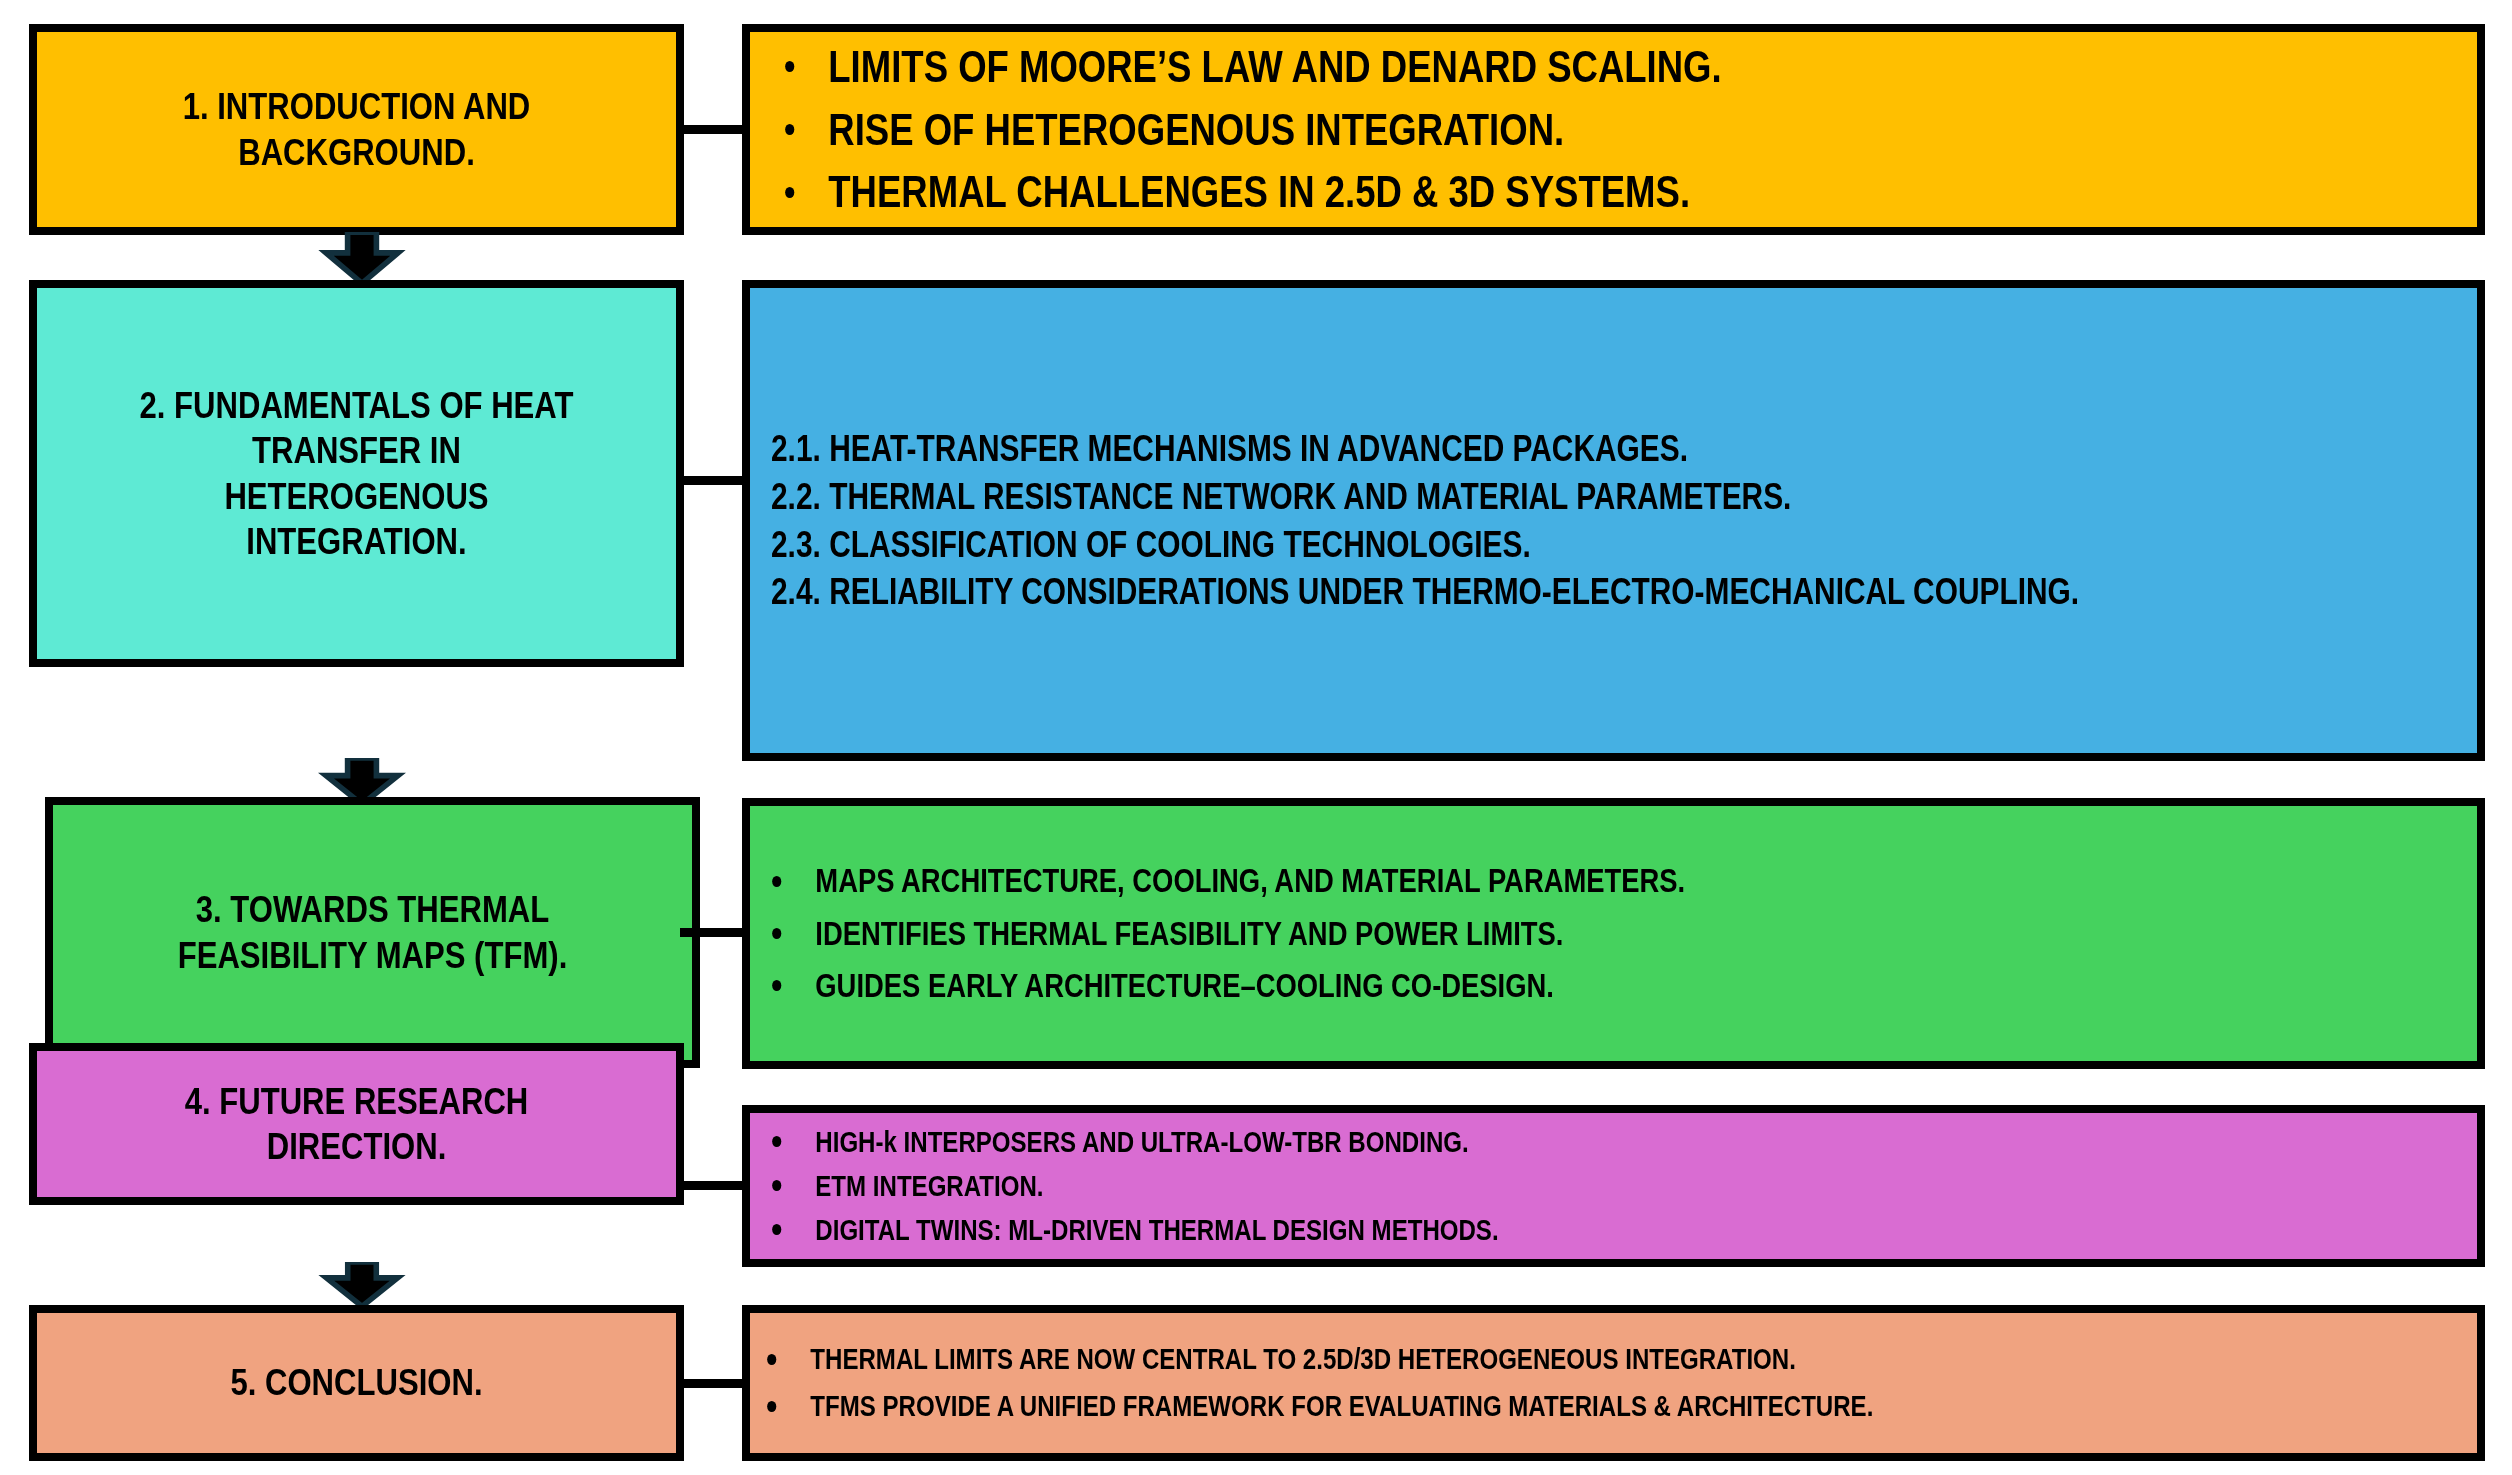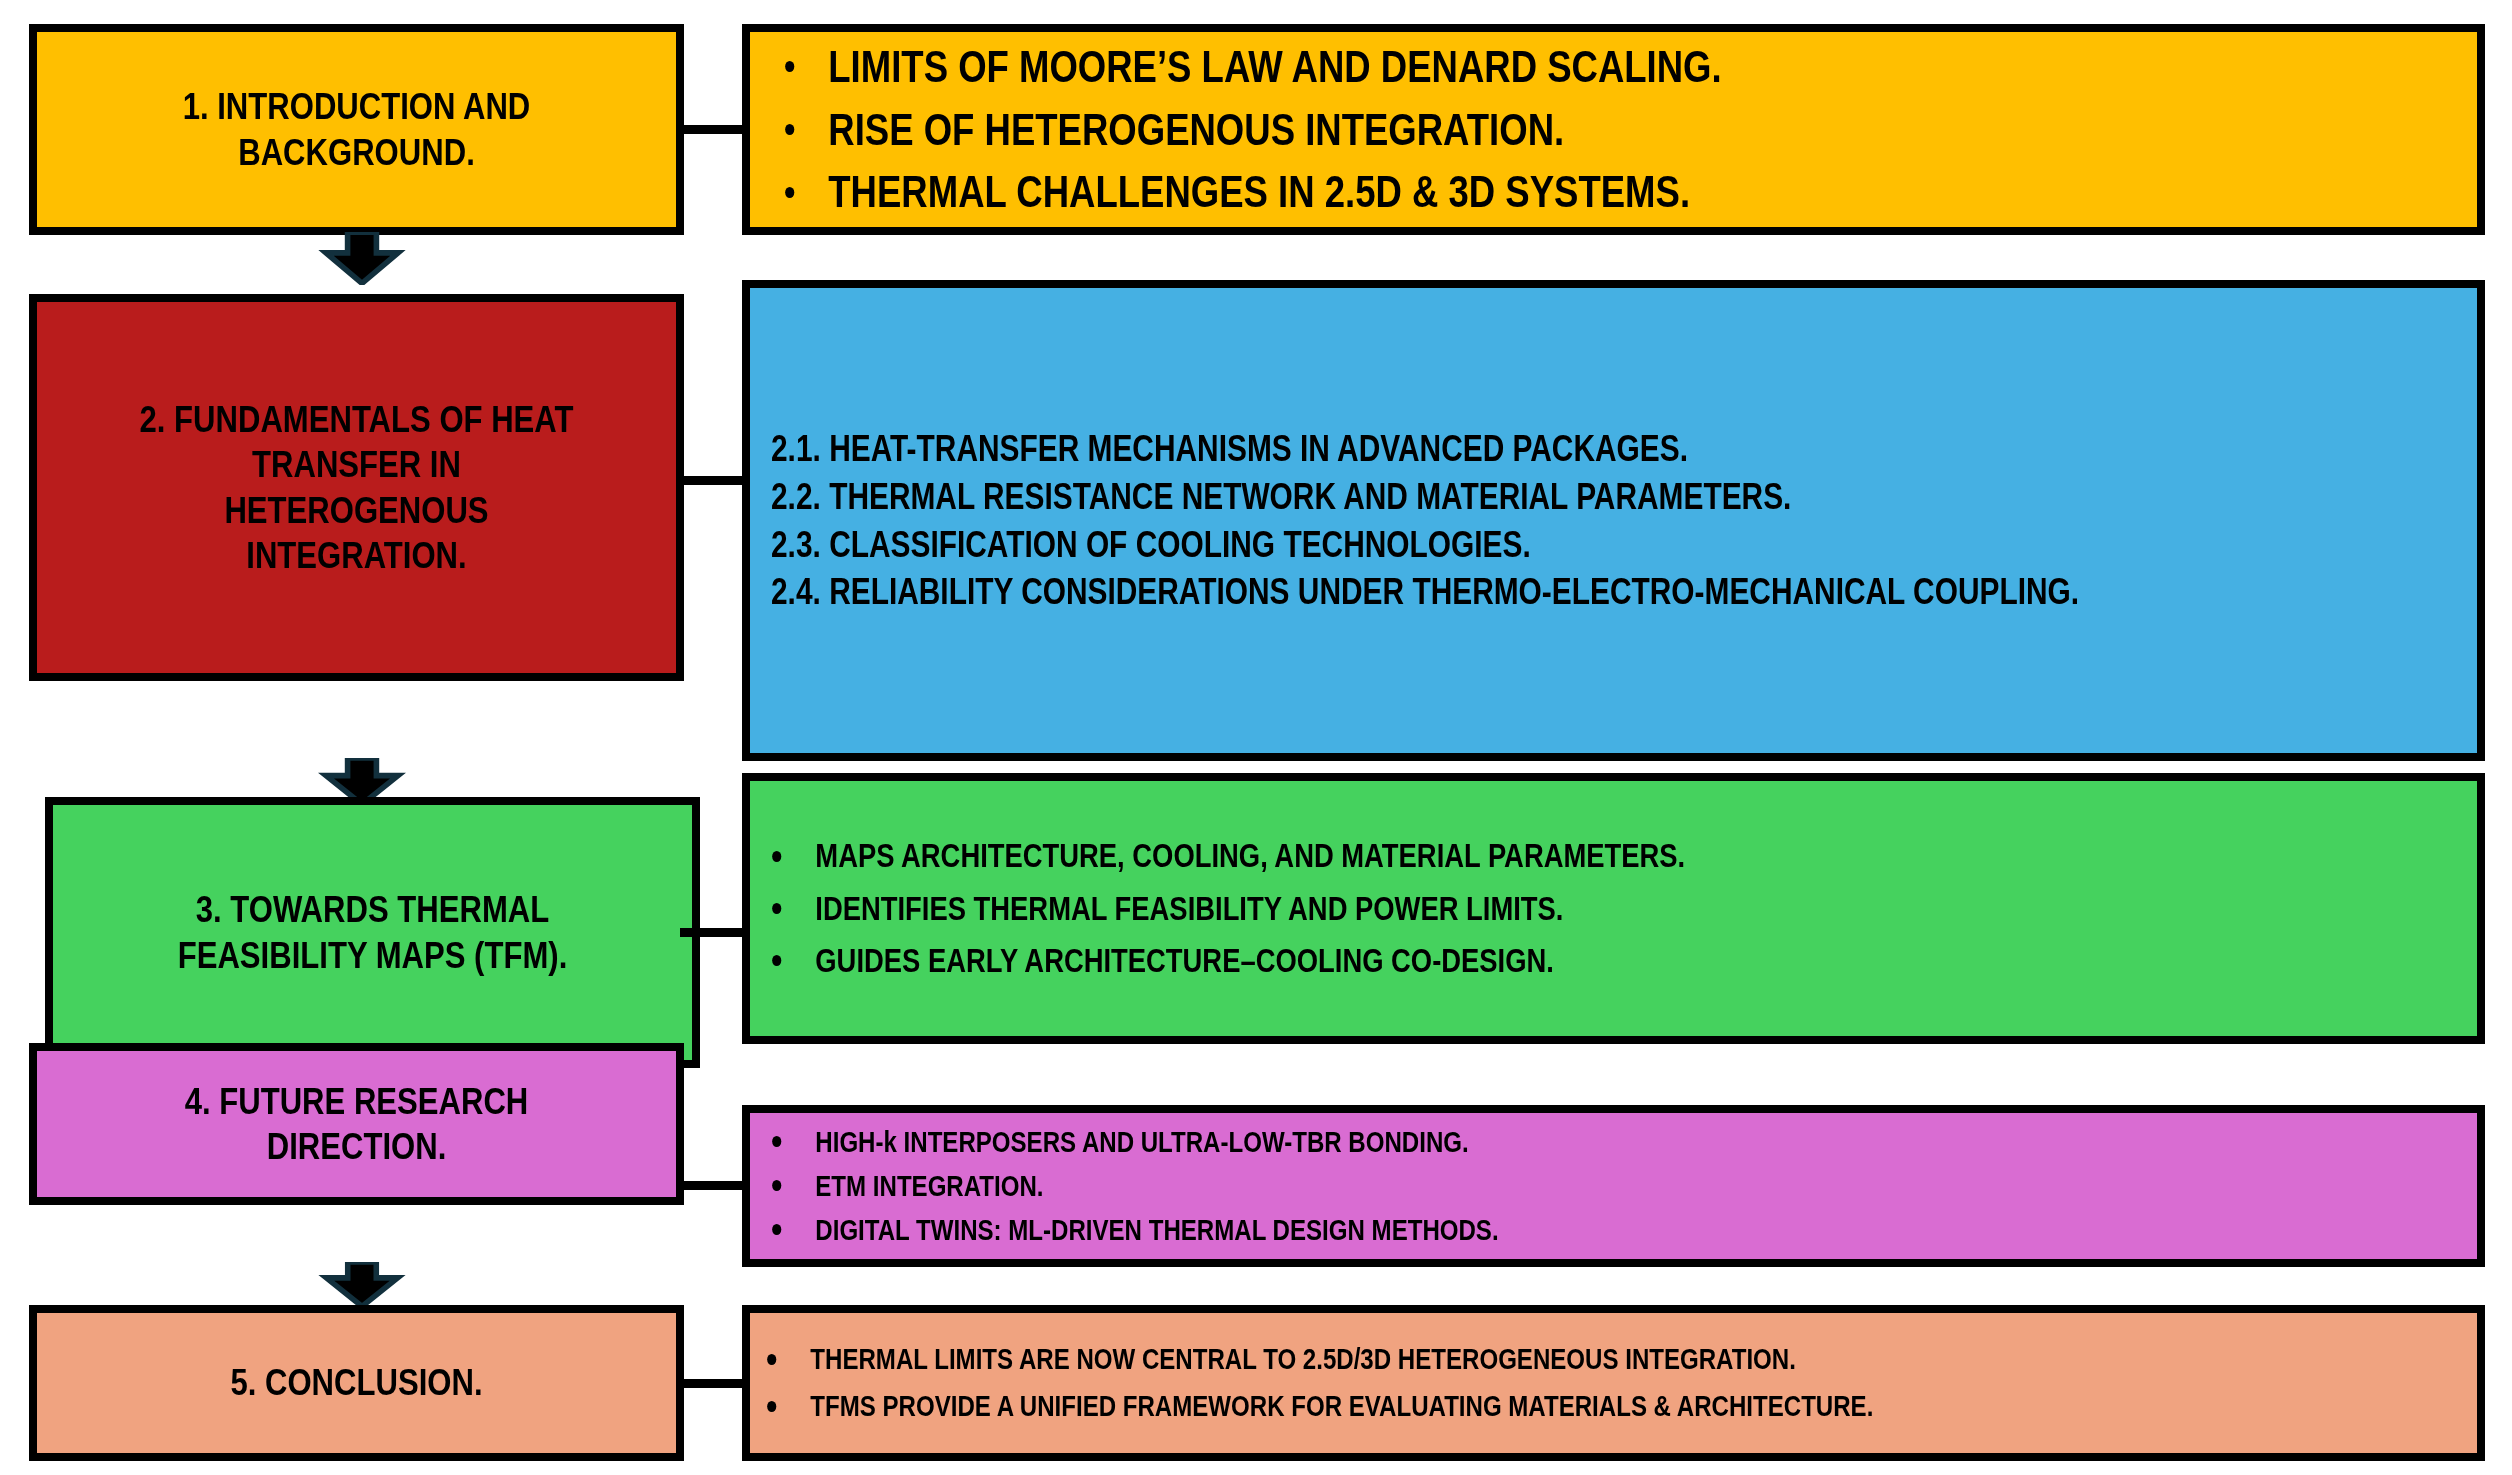--- a/index.html
+++ b/index.html
@@ -125,21 +125,21 @@
       </li>
     </ul>
   </div>
 
   <div class="arrow-down" style="left:318px; top:232px; width:88px; height:53px;">
     <svg width="88" height="53" viewBox="0 0 110 66">
       <polygon points="37,0 73,0 73,26 100,26 55,64 10,26 37,26" fill="#000000" stroke="#12303D" stroke-width="7"></polygon>
     </svg>
   </div>
 
-  <div class="node left" style="left:29.4px; top:280px; width:655px; height:387px; background:#b91c1c;margin-top:14px;">
+  <div class="node left" style="left:29.4px; top:280px; width:655px; height:387px; background:#5eead4;">
     <div class="title-text" style="font-size:37px;">
       <span>2. FUNDAMENTALS OF HEAT</span><br>
       <span>TRANSFER IN</span><br>
       <span>HETEROGENOUS</span><br>
       <span>INTEGRATION.</span>
     </div>
   </div>
 
   <div class="hconn" style="left:680px; top:476px; width:68px;"></div>
 
@@ -160,21 +160,21 @@
 
   <div class="node left" style="left:29.4px; top:797px; width:655px; height:271px; background:#45D25E;margin-left:16px;">
     <div class="title-text" style="font-size:37px;">
       <span>3. TOWARDS THERMAL</span><br>
       <span>FEASIBILITY MAPS (TFM).</span>
     </div>
   </div>
 
   <div class="hconn" style="left:680px; top:928px; width:68px;"></div>
 
-  <div class="node right" style="left:742px; top:773px; width:1743px; height:271px; background:#45D25E;justify-content:center;">
+  <div class="node right" style="left:742px; top:798px; width:1743px; height:271px; background:#45D25E;justify-content:center;">
     <ul class="list bulleted" style="font-size:33px; padding-left:17.5px;">
       <li style="margin:14.3px 0;">
         <span class="dot"></span>
         <span>MAPS ARCHITECTURE, COOLING, AND MATERIAL PARAMETERS.</span>
       </li>
       <li style="margin:14.3px 0;">
         <span class="dot"></span>
         <span>IDENTIFIES THERMAL FEASIBILITY AND POWER LIMITS.</span>
       </li>
       <li style="margin:14.3px 0;">

